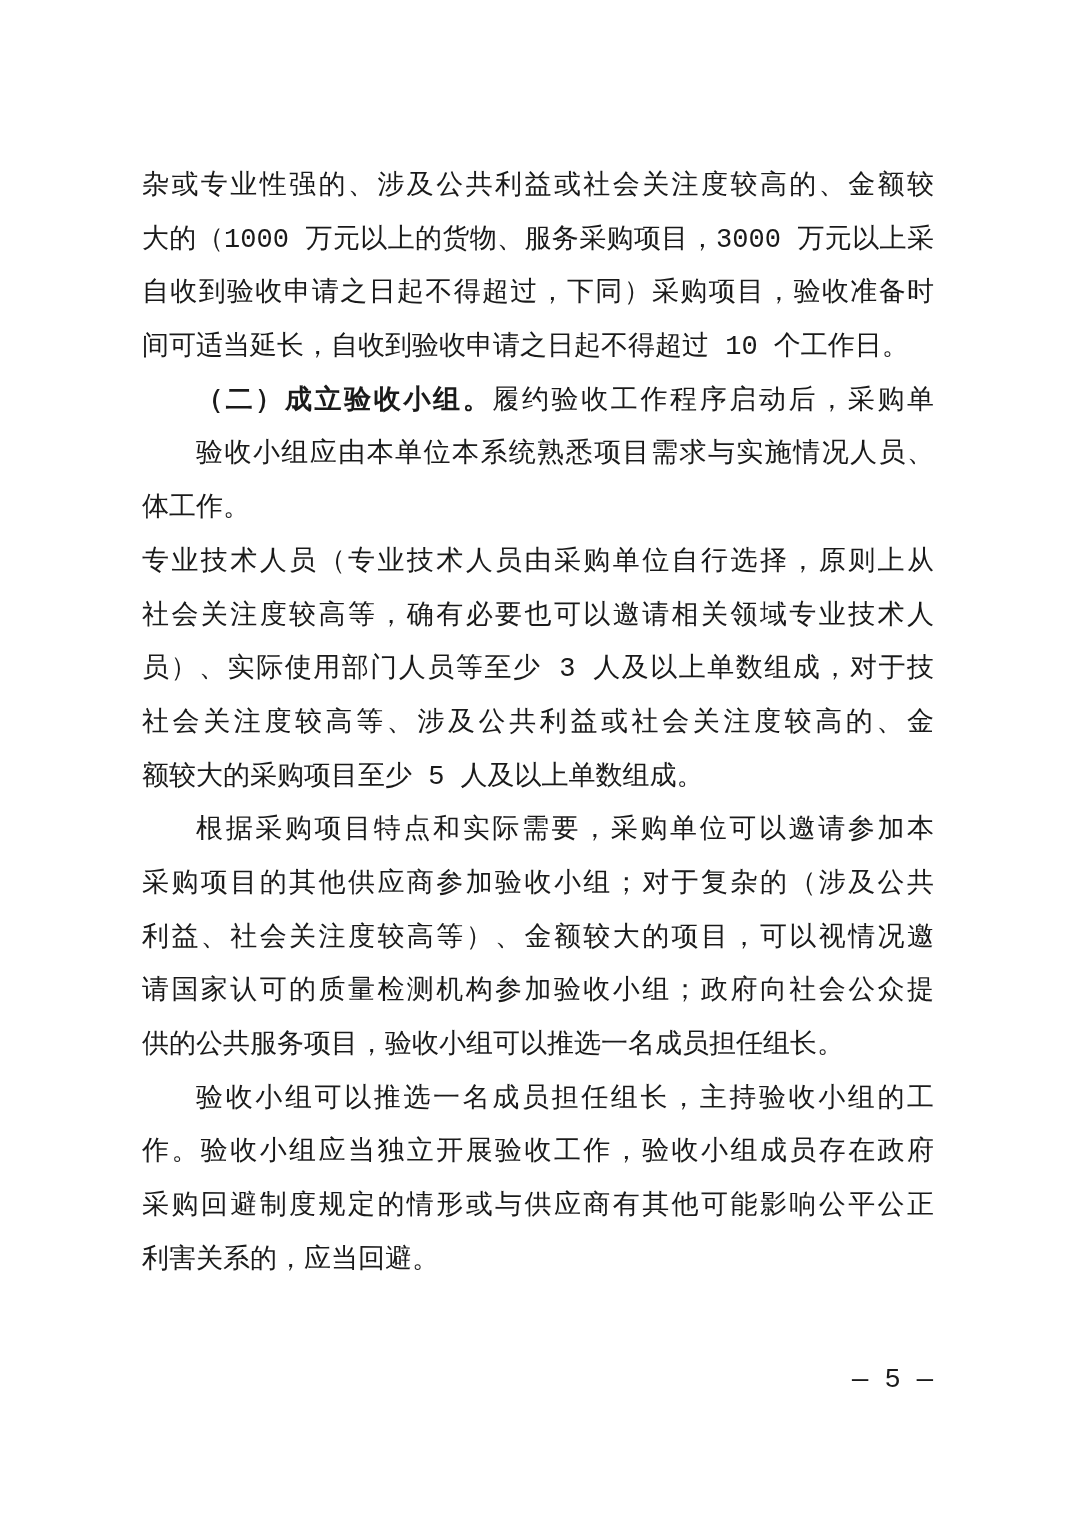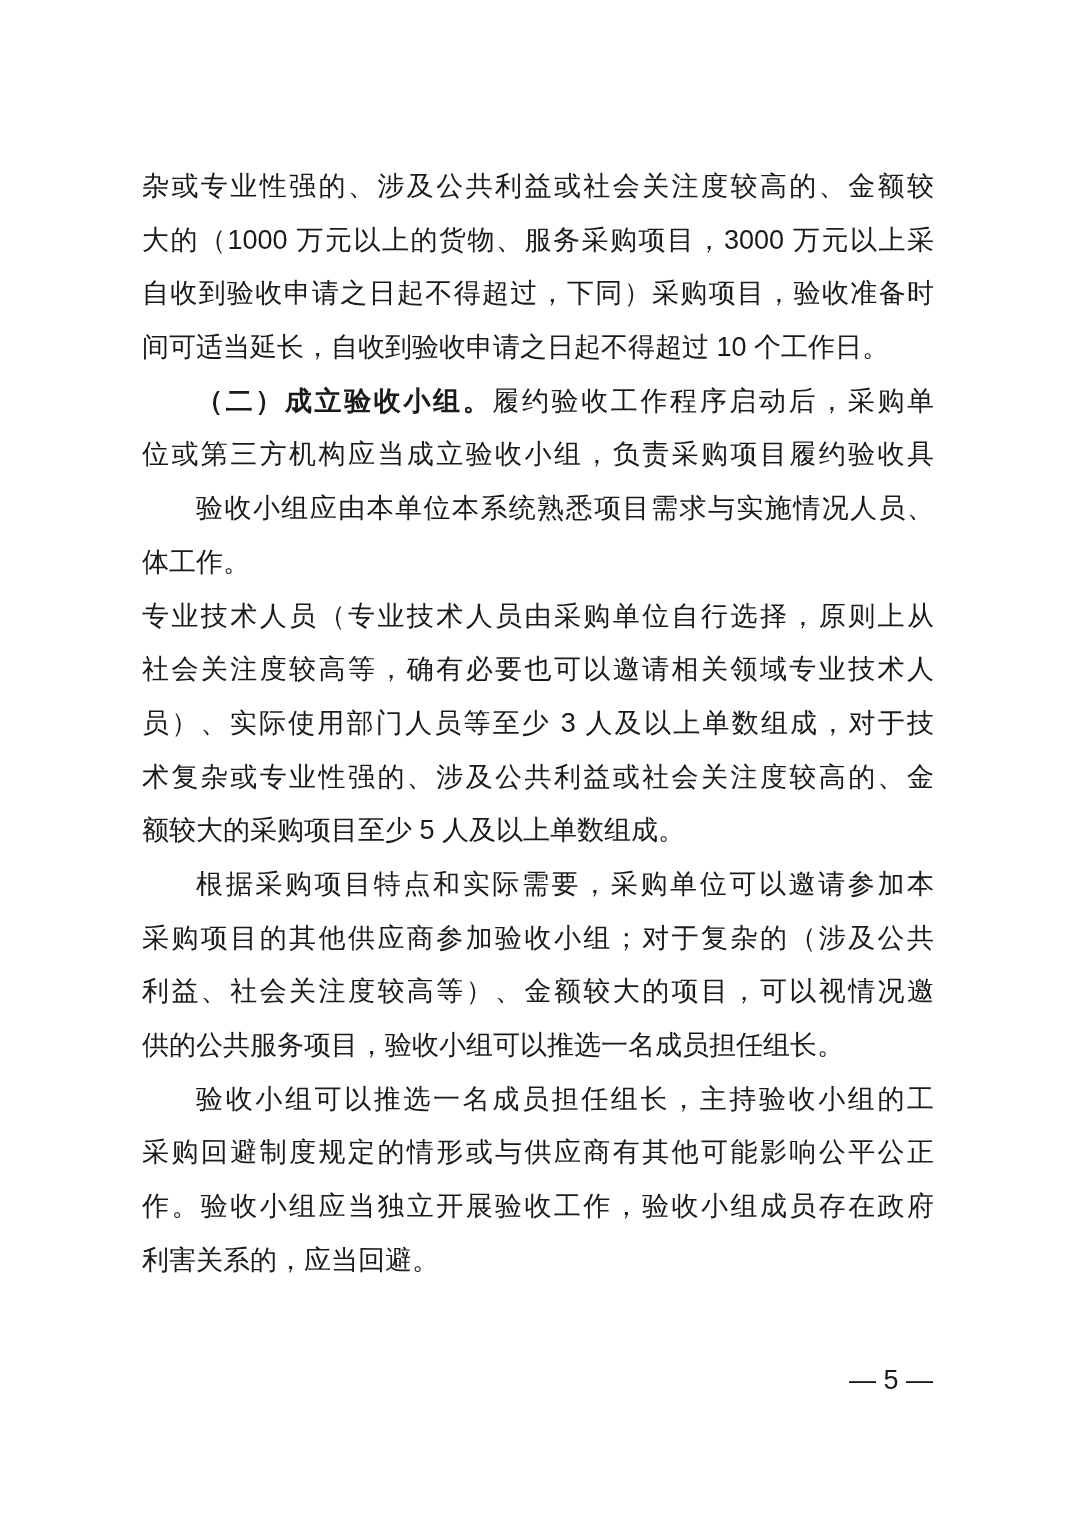--- a/index.html
+++ b/index.html
@@ -2,21 +2,21 @@
 <html><head>
 <meta charset="utf-8">
 <style>
   html, body { margin: 0; padding: 0; background: #ffffff; }
   .page {
     position: relative;
     width: 1074px;
     height: 1520px;
     background: #ffffff;
     overflow: hidden;
-    font-family: Liberation Sans, sans-serif;
+    font-family: Liberation Mono, monospace;
     color: #1a1a1a;
   }
   .text-block {
     position: absolute;
     left: 142px;
     top: 160px;
     width: 792px;
   }
   .line {
     height: 53.7px;
@@ -43,31 +43,31 @@
 </head>
 <body>
 
 <div class="page">
   <div class="text-block">
       <div class="line"><span>杂或专业性强的、涉及公共利益或社会关注度较高的、金额较</span></div>
       <div class="line"><span>大的（1000 万元以上的货物、服务采购项目，3000 万元以上采</span></div>
       <div class="line"><span>自收到验收申请之日起不得超过，下同）采购项目，验收准备时</span></div>
       <div class="line last"><span>间可适当延长，自收到验收申请之日起不得超过 10 个工作日。</span></div>
       <div class="line indent"><span class="bold">（二）成立验收小组。</span><span>履约验收工作程序启动后，采购单</span></div>
-      <div class="line"><span>位或第三方机构应当成立验收小组，负责采购项目履约验收具</span></div>
       <div class="line indent"><span>验收小组应由本单位本系统熟悉项目需求与实施情况人员、</span></div>
       <div class="line last"><span>体工作。</span></div>
       <div class="line"><span>专业技术人员（专业技术人员由采购单位自行选择，原则上从</span></div>
       <div class="line"><span>社会关注度较高等，确有必要也可以邀请相关领域专业技术人</span></div>
       <div class="line"><span>员）、实际使用部门人员等至少 3 人及以上单数组成，对于技</span></div>
-      <div class="line"><span>术复杂或专业性强的、涉及公共利益或社会关注度较高的、金</span></div>
+      <div class="line"><span>社会关注度较高等、涉及公共利益或社会关注度较高的、金</span></div>
       <div class="line last"><span>额较大的采购项目至少 5 人及以上单数组成。</span></div>
       <div class="line indent"><span>根据采购项目特点和实际需要，采购单位可以邀请参加本</span></div>
       <div class="line"><span>采购项目的其他供应商参加验收小组；对于复杂的（涉及公共</span></div>
       <div class="line"><span>利益、社会关注度较高等）、金额较大的项目，可以视情况邀</span></div>
+      <div class="line"><span>请国家认可的质量检测机构参加验收小组；政府向社会公众提</span></div>
       <div class="line last"><span>供的公共服务项目，验收小组可以推选一名成员担任组长。</span></div>
       <div class="line indent"><span>验收小组可以推选一名成员担任组长，主持验收小组的工</span></div>
+      <div class="line"><span>作。验收小组应当独立开展验收工作，验收小组成员存在政府</span></div>
       <div class="line"><span>采购回避制度规定的情形或与供应商有其他可能影响公平公正</span></div>
-      <div class="line"><span>作。验收小组应当独立开展验收工作，验收小组成员存在政府</span></div>
       <div class="line last"><span>利害关系的，应当回避。</span></div>
     </div>
   <div class="page-number">— 5 —</div>
 </div>
 
 </body></html>

